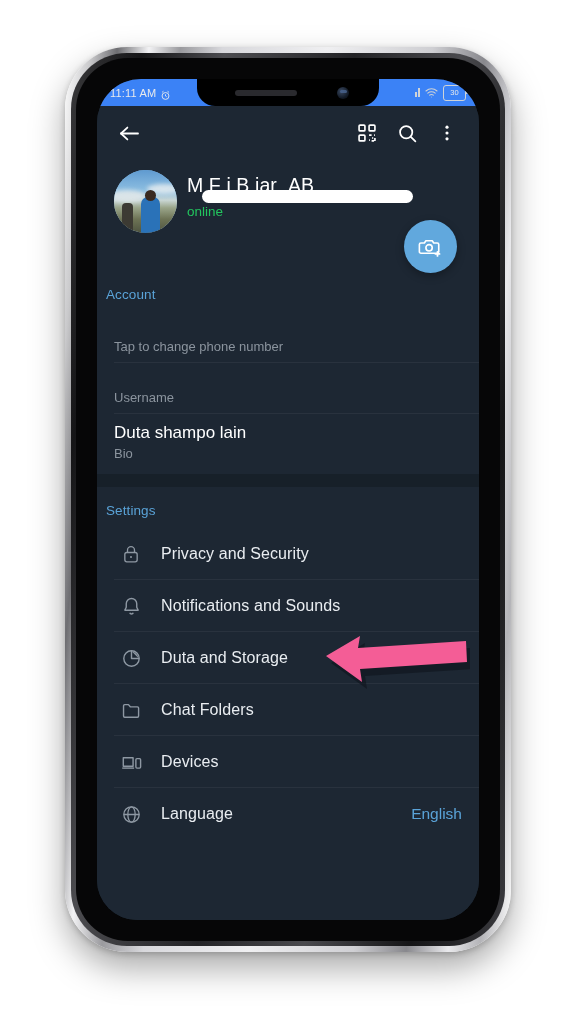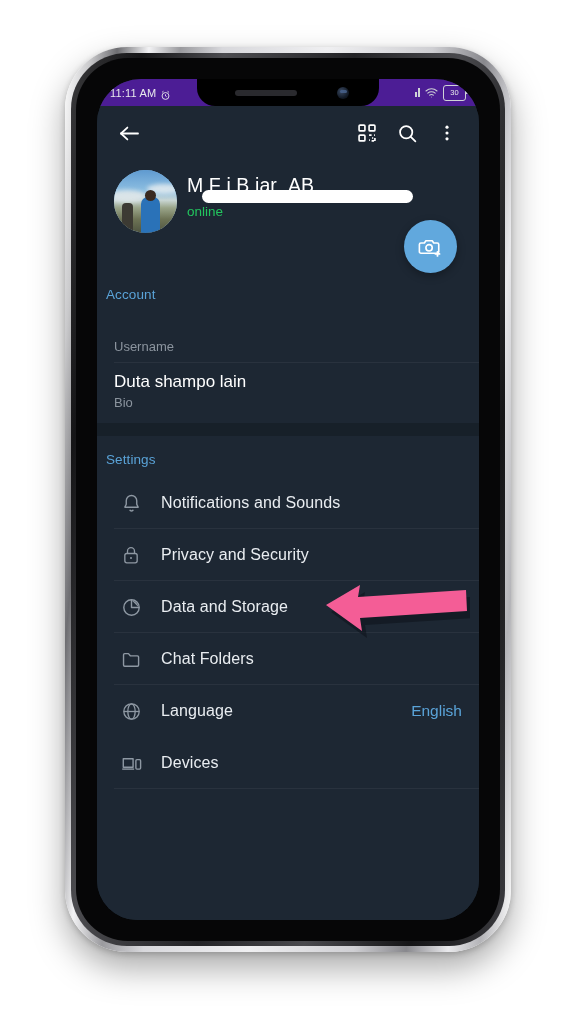--- a/index.html
+++ b/index.html
@@ -68,21 +68,21 @@
     background:radial-gradient(circle at 38% 35%, #3b4a63 0%, #121a26 62%, #05070a 100%);
   }
   .notch .cam::after{
     content:""; position:absolute; left:2.5px; top:3px; width:7px; height:3px;
     border-radius:2px; background:#47608a; opacity:.85;
   }
 
   
   .statusbar{
     position:absolute; top:0; left:0; right:0; height:27px;
-    background:#4c1d95; display:flex; align-items:center;
+    background:#3b82f6; display:flex; align-items:center;
     justify-content:space-between; padding:0 13px; z-index:35;gap:36px;
   }
   .sb-left{ display:flex; align-items:center; gap:4px; }
   .sb-time{ color:#e8eaec; font-size:11px; letter-spacing:.2px; }
   .sb-right{ display:flex; align-items:center; gap:5px; }
   .ic-alarm{ width:11px; height:11px; position:relative; display:block; }
   .ic-sig{ width:5px; height:9px; display:block; position:relative; }
   .ic-sig i{ position:absolute; bottom:0; width:1.6px; background:#cfd3d7; }
   .ic-sig i:nth-child(1){ left:0; height:5px; }
   .ic-sig i:nth-child(2){ left:3px; height:9px; }
@@ -289,69 +289,74 @@
           <circle cx="11.5" cy="13.4" r="3.3"></circle>
           <path d="M20.3 17.6v4.2M18.2 19.7h4.2" stroke-width="1.9"></path>
         </svg>
       </div>
     </div>
 
     <div class="list">
 
       <div class="section-head">Account</div>
 
+      <div class="acct-row">
+        <div class="acct-value"></div>
+        <div class="acct-label">Tap to change phone number</div>
+        <div class="divider" style="position:absolute;left:17px;right:0;bottom:0;height:1px;background:rgba(255,255,255,.055);"></div>
+      </div>
 
       <div class="acct-row">
         <div class="acct-value"></div>
         <div class="acct-label">Username</div>
         <div class="divider" style="position:absolute;left:17px;right:0;bottom:0;height:1px;background:rgba(255,255,255,.055);"></div>
       </div>
 
       <div class="acct-row" style="padding-top:9px;padding-bottom:13px;">
         <div class="acct-value" style="font-size:17px;height:auto;">Duta shampo lain</div>
         <div class="acct-label">Bio</div>
       </div>
 
       <div class="gap"></div>
 
       <div class="section-head">Settings</div>
 
 
       <div class="row">
         <span class="row-icon">
-          <svg viewBox="0 0 24 24" width="21" height="21" fill="none" stroke="#8e98a3" stroke-width="1.6" stroke-linejoin="round">
-            <path d="M12 2.8a6 6 0 0 0-6 6v4.1L4.4 16.2h15.2L18 12.9V8.8a6 6 0 0 0-6-6z"></path>
-            <path d="M10 19.1a2.1 2.1 0 0 0 4 0"></path>
-          </svg>
-        </span>
-        <span class="row-label">Notifications and Sounds</span>
-        <span class="divider"></span>
-      </div>
-
-      <div class="row">
-        <span class="row-icon">
           <svg viewBox="0 0 24 24" width="20" height="20" fill="none" stroke="#8e98a3" stroke-width="1.6" stroke-linejoin="round">
             <rect x="4.6" y="10.2" width="14.8" height="11.2" rx="2.4"></rect>
             <path d="M7.8 10.2V7.4a4.2 4.2 0 0 1 8.4 0v2.8"></path>
             <circle cx="12" cy="15.6" r="1.2" fill="#8e98a3" stroke="none"></circle>
           </svg>
         </span>
         <span class="row-label">Privacy and Security</span>
         <span class="divider"></span>
       </div>
 
       <div class="row">
         <span class="row-icon">
+          <svg viewBox="0 0 24 24" width="21" height="21" fill="none" stroke="#8e98a3" stroke-width="1.6" stroke-linejoin="round">
+            <path d="M12 2.8a6 6 0 0 0-6 6v4.1L4.4 16.2h15.2L18 12.9V8.8a6 6 0 0 0-6-6z"></path>
+            <path d="M10 19.1a2.1 2.1 0 0 0 4 0"></path>
+          </svg>
+        </span>
+        <span class="row-label">Notifications and Sounds</span>
+        <span class="divider"></span>
+      </div>
+
+      <div class="row">
+        <span class="row-icon">
           <svg viewBox="0 0 24 24" width="21" height="21" fill="none" stroke="#8e98a3" stroke-width="1.6">
             <circle cx="12" cy="12" r="8.8"></circle>
             <path d="M12 3.2v8.8h8.8" stroke-linejoin="round"></path>
             <path d="M12.6 4.2a7.8 7.8 0 0 1 7.2 7.2z" fill="#8e98a3" stroke="none"></path>
           </svg>
         </span>
-        <span class="row-label">Data and Storage</span>
+        <span class="row-label">Duta and Storage</span>
         <span class="divider"></span>
 
         <span class="arrow">
           <svg viewBox="0 0 148 60" width="148" height="60">
             <g transform="translate(4,5)">
               <path d="M0 21 L34 1 L32 13 L140 6 L141 27 L34 34 L36 47 Z" fill="#0d1219" opacity=".55" transform="translate(5,7)"></path>
               <path d="M0 21 L34 1 L32 13 L140 6 L141 27 L34 34 L36 47 Z" fill="#F45D96"></path>
             </g>
           </svg>
         </span>
@@ -363,37 +368,37 @@
           <svg viewBox="0 0 24 24" width="21" height="21" fill="none" stroke="#8e98a3" stroke-width="1.6" stroke-linejoin="round">
             <path d="M2.9 18.4V6.6a1.3 1.3 0 0 1 1.3-1.3h4.3l2.1 2.5h8.2a1.3 1.3 0 0 1 1.3 1.3v9.3a1.3 1.3 0 0 1-1.3 1.3H4.2a1.3 1.3 0 0 1-1.3-1.3z"></path>
           </svg>
         </span>
         <span class="row-label">Chat Folders</span>
         <span class="divider"></span>
       </div>
 
       <div class="row">
         <span class="row-icon">
+          <svg viewBox="0 0 24 24" width="21" height="21" fill="none" stroke="#8e98a3" stroke-width="1.6" stroke-linejoin="round">
+            <path d="M2.6 6.6h11.2v9.6H2.6z"></path>
+            <path d="M1.4 18.4h13.6"></path>
+            <rect x="17" y="7.6" width="5.4" height="10.8" rx="1.2"></rect>
+          </svg>
+        </span>
+        <span class="row-label">Devices</span>
+        <span class="divider"></span>
+      </div>
+
+      <div class="row">
+        <span class="row-icon">
           <svg viewBox="0 0 24 24" width="21" height="21" fill="none" stroke="#8e98a3" stroke-width="1.5">
             <circle cx="12" cy="12" r="8.8"></circle>
             <path d="M3.2 12h17.6"></path>
             <ellipse cx="12" cy="12" rx="4.2" ry="8.8"></ellipse>
           </svg>
         </span>
         <span class="row-label">Language</span>
         <span class="row-value">English</span>
       </div>
 
-      <div class="row">
-        <span class="row-icon">
-          <svg viewBox="0 0 24 24" width="21" height="21" fill="none" stroke="#8e98a3" stroke-width="1.6" stroke-linejoin="round">
-            <path d="M2.6 6.6h11.2v9.6H2.6z"></path>
-            <path d="M1.4 18.4h13.6"></path>
-            <rect x="17" y="7.6" width="5.4" height="10.8" rx="1.2"></rect>
-          </svg>
-        </span>
-        <span class="row-label">Devices</span>
-        <span class="divider"></span>
-      </div>
-
     </div>
   </div>
 </div>
 
 </body></html>

